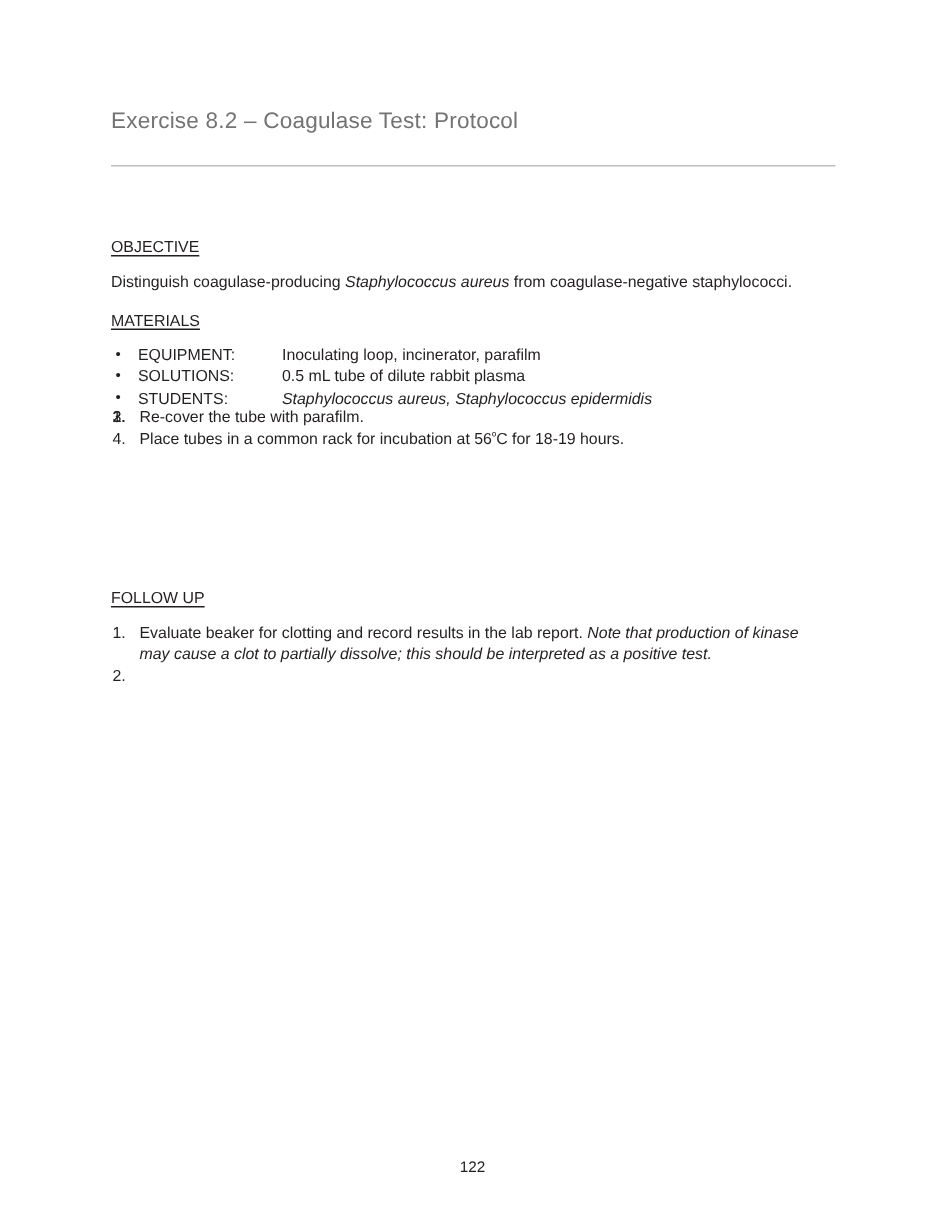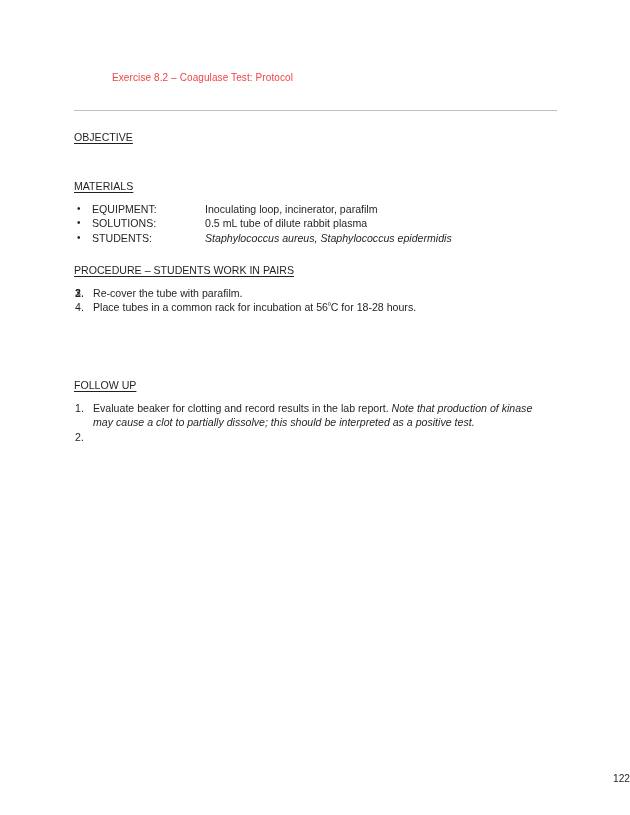--- a/index.html
+++ b/index.html
@@ -20,25 +20,24 @@
     top: 0; left: 0;
     width: 630px;
     height: 815px;
   }
 
   
   .doc-title {
     position: absolute;
     left: 74px;
     top: 72px;
-    font-size: 10px;
+    font-size: 15px;
     letter-spacing: 0.01em;
-    color: #ef4444;
+    color: #737373;
     white-space: nowrap;
-    margin-left: 38px;
   }
   .title-rule {
     position: absolute;
     left: 74px;
     top: 110px;
     width: 483px;
     height: 1px;
     background: #bfbfbf;
   }
 
@@ -47,20 +46,21 @@
     position: absolute;
     left: 74px;
     font-size: 10.6px;
     line-height: 14.6px;
     color: #231f20;
   }
   .heading {
     text-decoration: underline;
     text-underline-offset: 2px;
     white-space: nowrap;
+    margin-top: 28px;
   }
   .para {
     white-space: nowrap;
   }
   em, .ital {
     font-style: italic;
   }
 
   
   .bullet-list {
@@ -77,21 +77,21 @@
   }
   .bullet-list li .bullet-dot {
     position: absolute;
     left: 3px;
     top: 0;
     font-size: 10px;
     line-height: 14.6px;
   }
   .mat-label {
     display: inline-block;
-    width: 113px;
+    width: 96px;
   }
 
   
   .num-list {
     list-style: none;
     margin: 0;
     padding: 0;
   }
   .num-list li {
     position: relative;
@@ -116,57 +116,57 @@
     vertical-align: 3px;
     line-height: 0;
   }
 
   
   .page-number {
     position: absolute;
     left: 0;
     top: 773px;
     width: 630px;
-    text-align: right;
+    text-align: center;
     font-size: 10.2px;
     color: #231f20;
   }
 </style>
 </head>
 <body>
 
 <div class="page">
 
   <div class="doc-title">Exercise 8.2 – Coagulase Test: Protocol</div>
   <div class="title-rule"></div>
 
   <div class="body-block" style="top:130px;">
     <div class="heading">OBJECTIVE</div>
+    <div class="para" style="margin-top:8px;"><span>Distinguish coagulase-producing </span><em>Staphylococcus aureus</em><span> from coagulase-negative staphylococci.</span></div>
   </div>
 
   <div class="body-block" style="top:179px;">
     <div class="heading">MATERIALS</div>
     <ul class="bullet-list" style="margin-top:8px;">
       <li><span class="bullet-dot">•</span><span class="mat-label">EQUIPMENT:</span><span>Inoculating loop, incinerator, parafilm</span></li>
       <li><span class="bullet-dot">•</span><span class="mat-label">SOLUTIONS:</span><span>0.5 mL tube of dilute rabbit plasma</span></li>
       <li><span class="bullet-dot">•</span><span class="mat-label">STUDENTS:</span><span class="ital">Staphylococcus aureus, Staphylococcus epidermidis</span></li>
     </ul>
   </div>
 
   <div class="body-block" style="top:263px;">
-    <div class="heading">PROCEDURE – STUDENTS WORK IN PAIRS</div>
     <ol class="num-list" style="margin-top:8px;">
       <li class="nowrap-item"><span class="num-marker">1.</span></li>
       <li class="nowrap-item"><span class="num-marker">2.</span></li>
       <li class="nowrap-item"><span class="num-marker">3.</span><span>Re-cover the tube with parafilm.</span></li>
-      <li class="nowrap-item"><span class="num-marker">4.</span><span>Place tubes in a common rack for incubation at 56</span><span class="deg">º</span><span>C for 18-28 hours.</span></li>
+      <li class="nowrap-item"><span class="num-marker">4.</span><span>Place tubes in a common rack for incubation at 56</span><span class="deg">º</span><span>C for 18-19 hours.</span></li>
     </ol>
   </div>
 
-  <div class="body-block" style="top:378px;">
+  <div class="body-block" style="top:364px;">
     <div class="heading">FOLLOW UP</div>
     <ol class="num-list" style="margin-top:8px;">
       <li class="wrap-item"><span class="num-marker">1.</span><span>Evaluate beaker for clotting and record results in the lab report. </span><em>Note that production of kinase may cause a clot to partially dissolve; this should be interpreted as a positive test.</em></li>
       <li class="nowrap-item"><span class="num-marker">2.</span></li>
     </ol>
   </div>
 
   <div class="page-number">122</div>
 
 </div>

